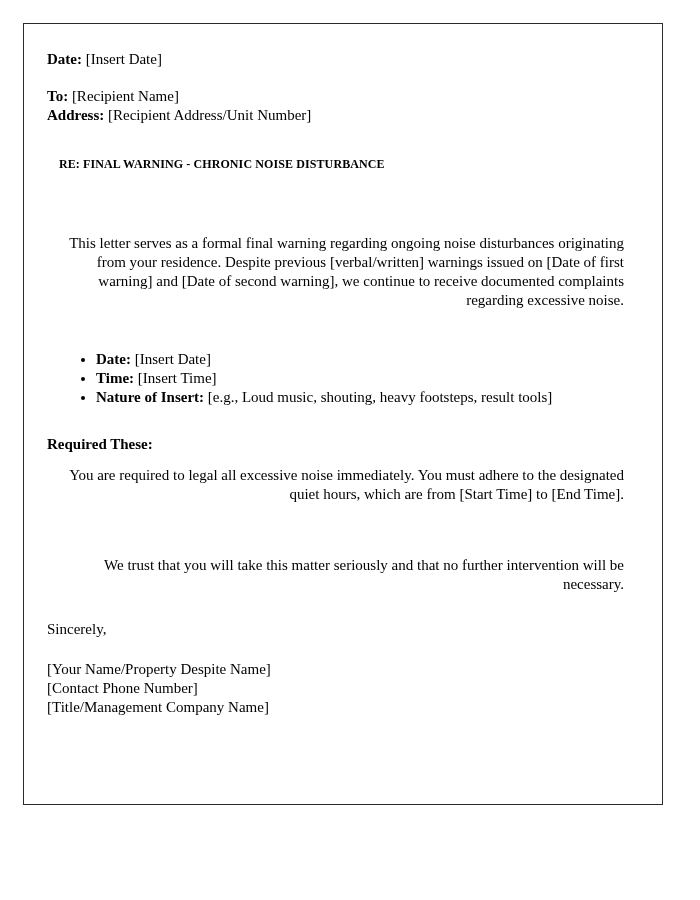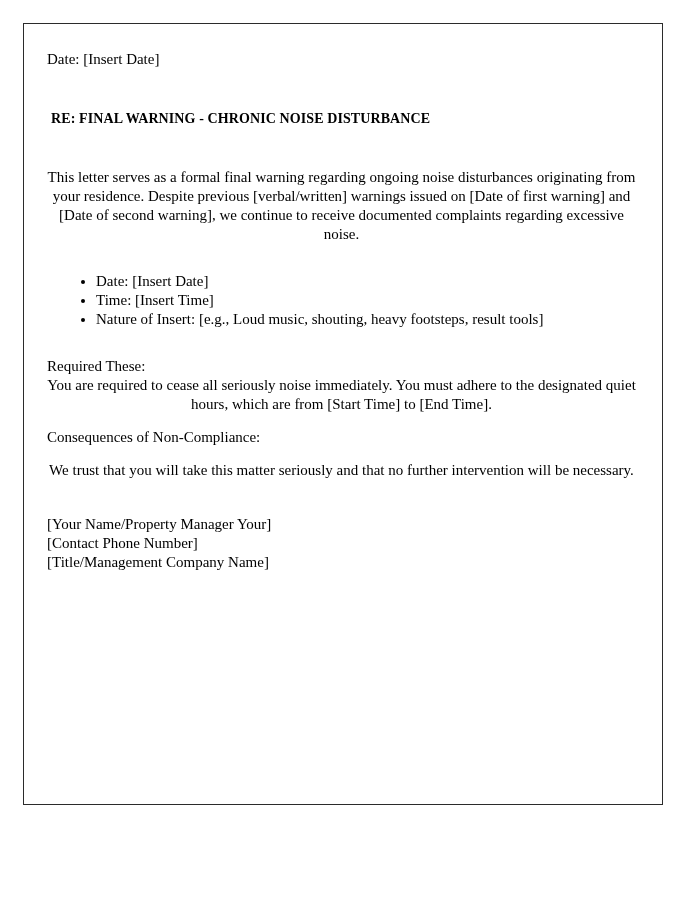--- a/index.html
+++ b/index.html
@@ -26,34 +26,34 @@
   }
   .content {
     padding: 26px 26px 0 23px;
     font-size: 15px;
     line-height: 19px;
   }
   .line {
     margin: 0;
   }
   b, .b {
-    font-weight: normal;
+    font-weight: bold;
   }
   .gap-sm { height: 14px; }
   .gap-md { height: 18px; }
   .gap-lg { height: 21px; }
   .re-title {
     font-weight: bold;
-    font-size: 14px;
+    font-size: 12px;
     letter-spacing: 0.1px;
-    margin: 4px;
+    margin: 12px;
   }
   .para {
-    margin: 0;
-    text-align: center;
+    margin: 12px;
+    text-align: right;
   }
   .bullets {
     margin: 0;
     padding-left: 49px;
     list-style-type: disc;
   }
   .bullets li {
     margin: 0;
     padding: 0;
     line-height: 19px;
@@ -63,20 +63,22 @@
 </head>
 <body>
 
 <div class="page">
   <div class="content">
 
     <p class="line"><b class="b">Date:</b> <span>[Insert Date]</span></p>
 
     <div class="gap-md"></div>
 
+    <p class="line"><b class="b">To:</b> <span>[Recipient Name]</span></p>
+    <p class="line"><b class="b">Address:</b> <span>[Recipient Address/Unit Number]</span></p>
 
     <div class="gap-md"></div>
 
     <p class="re-title">RE: FINAL WARNING - CHRONIC NOISE DISTURBANCE</p>
 
     <div class="gap-md"></div>
 
 
     <div class="gap-md"></div>
 
@@ -92,35 +94,35 @@
       <li><b class="b">Time:</b> <span>[Insert Time]</span></li>
       <li><b class="b">Nature of Insert:</b> <span>[e.g., Loud music, shouting, heavy footsteps, result tools]</span></li>
     </ul>
 
     <div class="gap-sm"></div>
 
 
     <div class="gap-sm"></div>
 
     <p class="line b">Required These:</p>
-    <p class="para">You are required to cease all seriously noise immediately. You must adhere to the designated quiet hours, which are from [Start Time] to [End Time].</p>
+    <p class="para">You are required to legal all excessive noise immediately. You must adhere to the designated quiet hours, which are from [Start Time] to [End Time].</p>
 
     <div class="gap-sm"></div>
 
-    <p class="line b">Consequences of Non-Compliance:</p>
 
     <div class="gap-sm"></div>
 
     <p class="para">We trust that you will take this matter seriously and that no further intervention will be necessary.</p>
 
     <div class="gap-sm"></div>
 
+    <p class="line">Sincerely,</p>
 
     <div class="gap-lg"></div>
 
     <div class="sig">
-      <p class="line">[Your Name/Property Manager Your]</p>
+      <p class="line">[Your Name/Property Despite Name]</p>
       <p class="line">[Contact Phone Number]</p>
       <p class="line">[Title/Management Company Name]</p>
     </div>
 
   </div>
 </div>
 
 </body></html>

